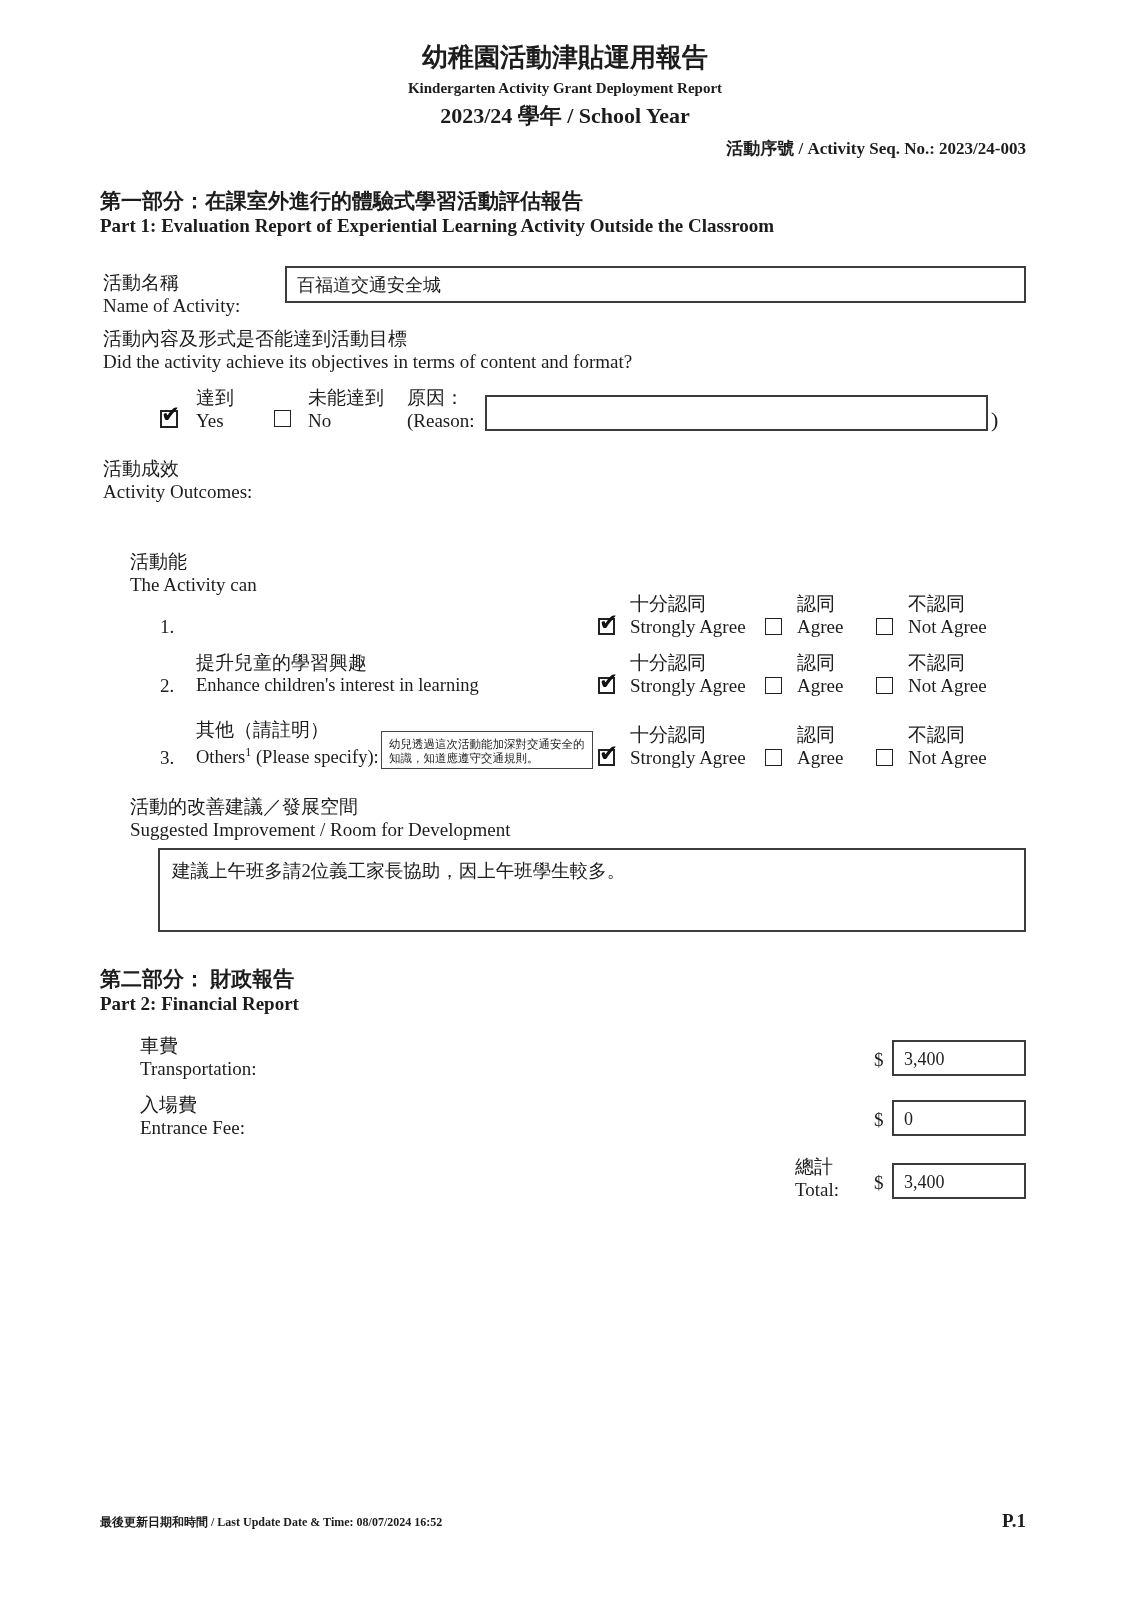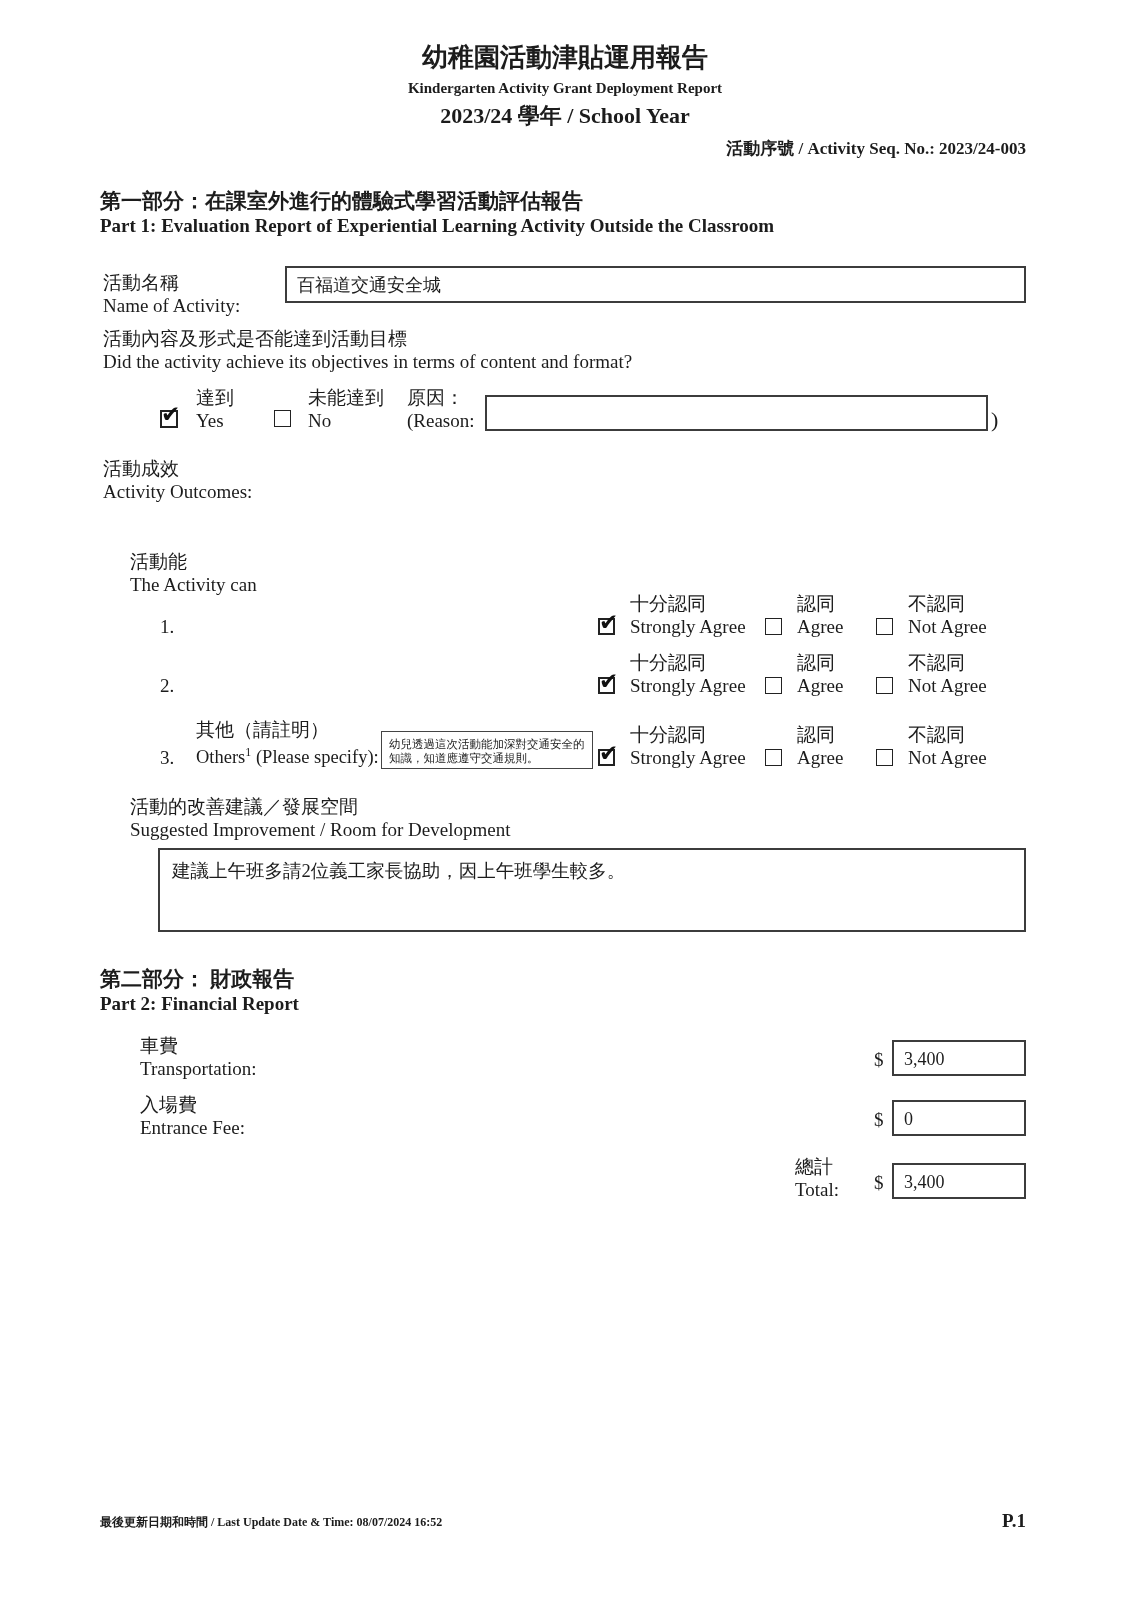--- a/index.html
+++ b/index.html
@@ -134,20 +134,24 @@
       <span class="ostack">
         <span class="t">不認同</span>
         <span class="t">Not Agree</span>
       </span>
     </div>
   </div>
 
   <div class="item" style="top:655px;height:42px;">
     <div class="item-left" style="height:42px;">
       <span class="inum">2.</span>
+      <span class="itext">
+        <span class="t">提升兒童的學習興趣</span>
+        <span class="t" style="font-size:18.5px;">Enhance children's interest in learning</span>
+      </span>
     </div>
     <div class="opt" style="left:438px;">
       <span class="cb checked"></span>
       <span class="ostack">
         <span class="t">十分認同</span>
         <span class="t">Strongly Agree</span>
       </span>
     </div>
     <div class="opt" style="left:605px;">
       <span class="cb"></span>

